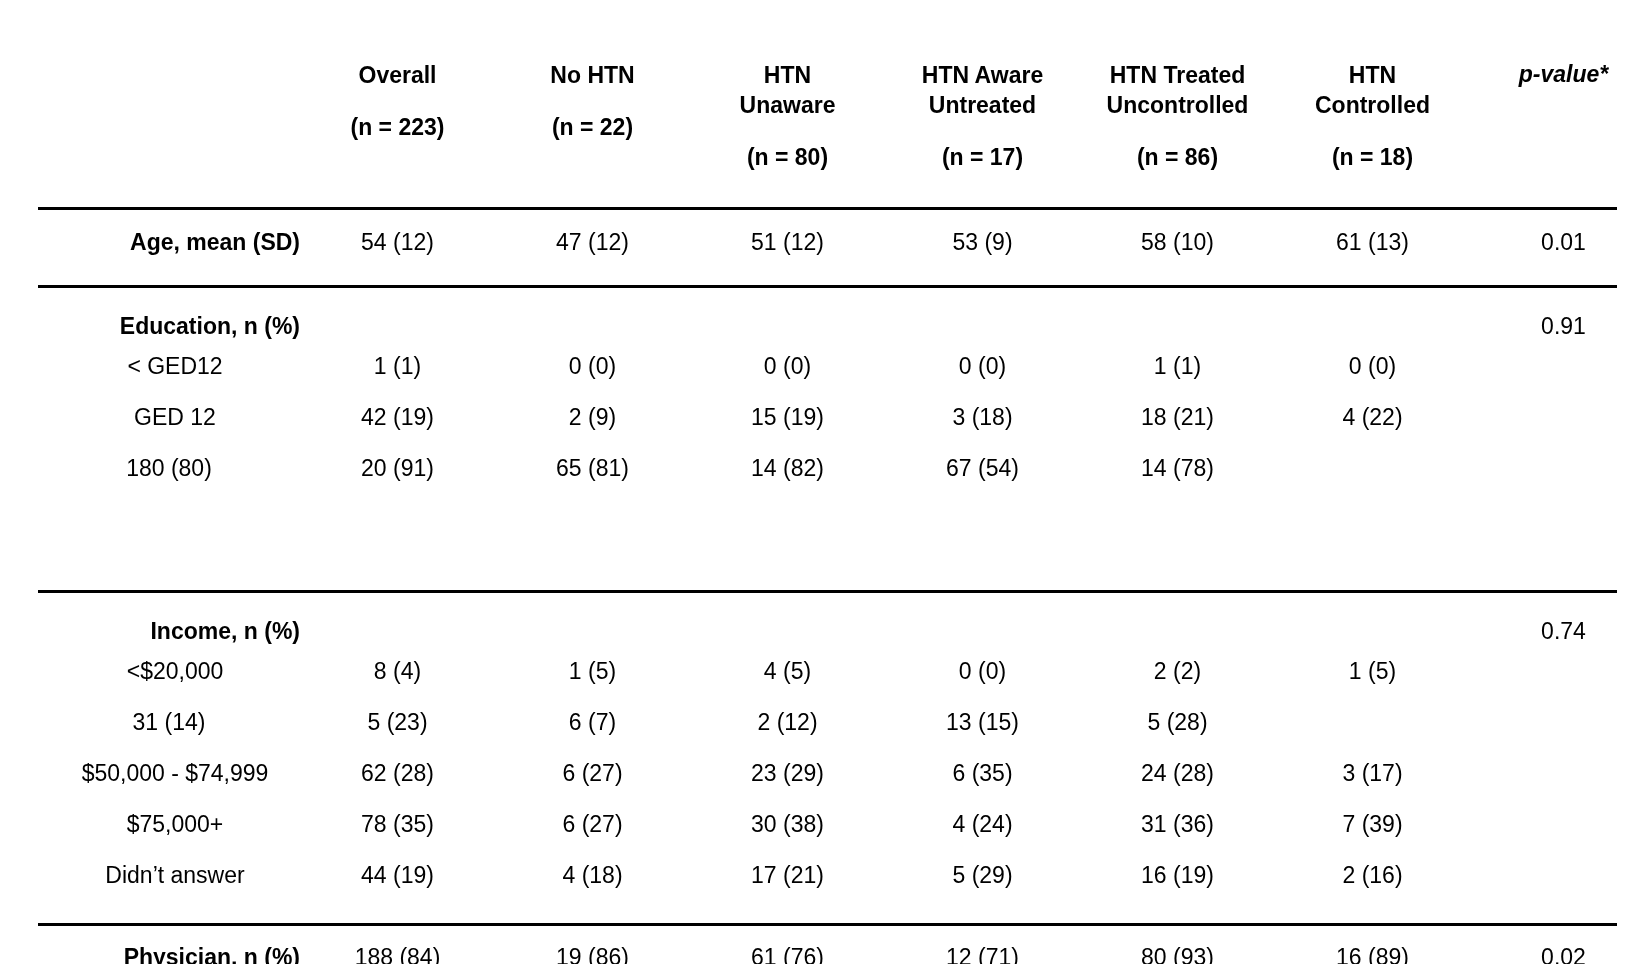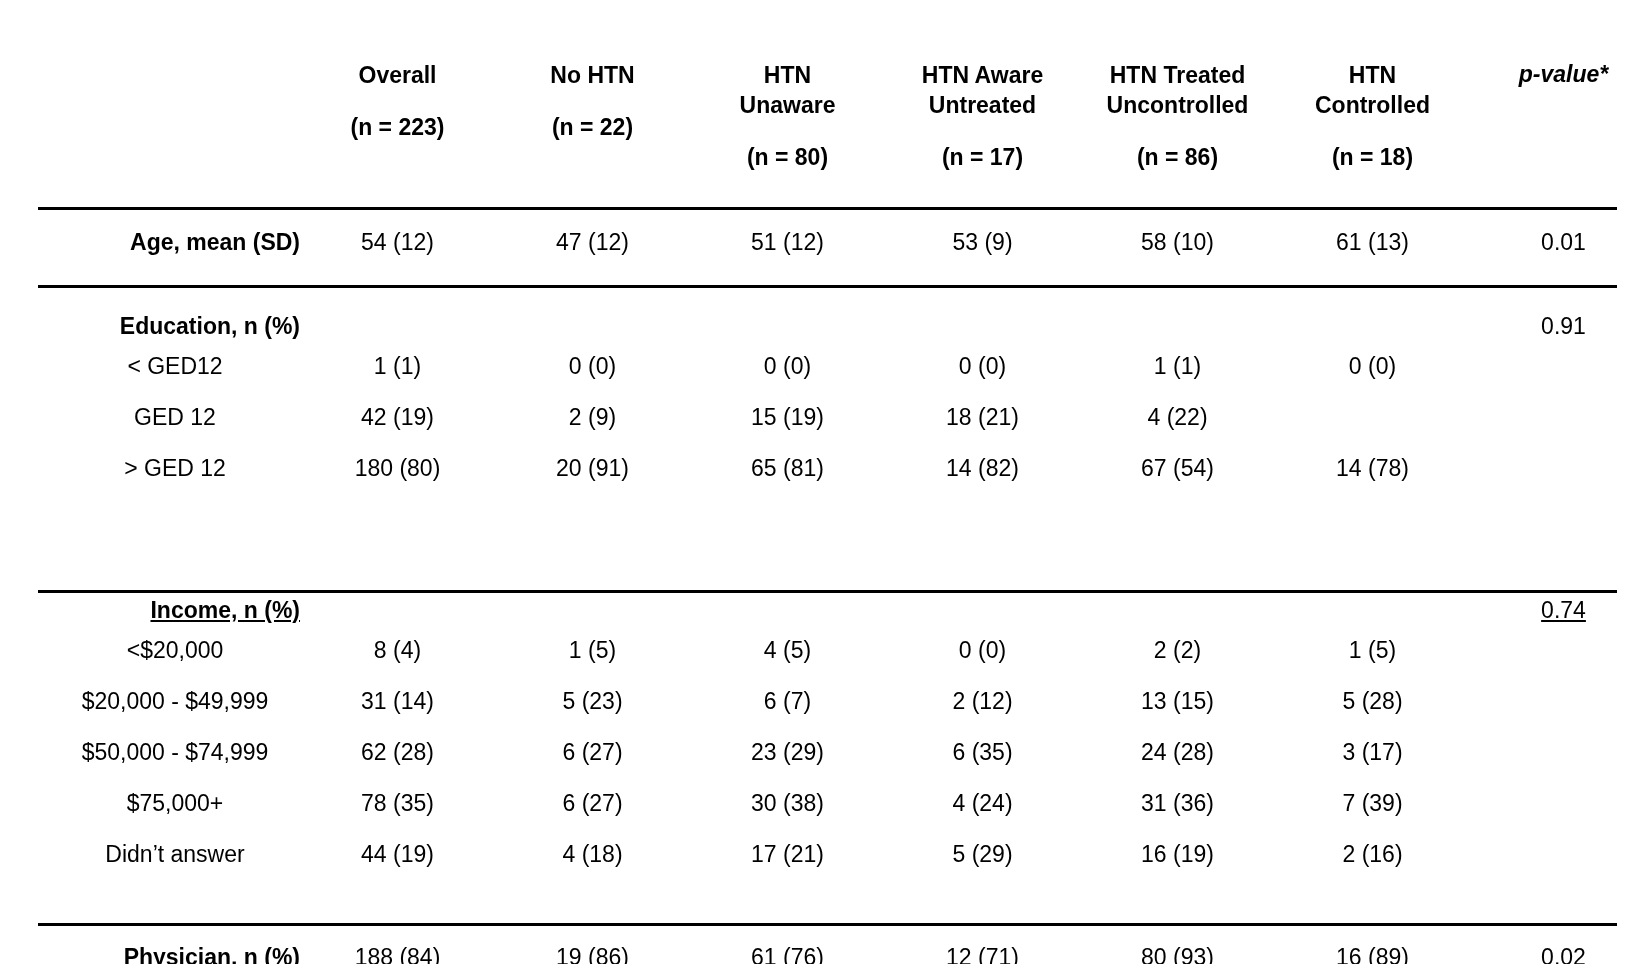--- a/index.html
+++ b/index.html
@@ -56,21 +56,21 @@
     text-align: center;
     padding-left: 12px;
   }
   .val-cell { text-align: center; }
   .p-cell { text-align: center; padding-left: 40px; }
   .sec-age  { height: 78px; }
   .sec-age .main-row { padding-top: 18px; }
   .sec-edu  { height: 305px; }
   .sec-edu .main-row { padding-top: 24px; }
   .sec-income { height: 333px; }
-  .sec-income .main-row { padding-top: 3px; text-decoration: underline; }
+  .sec-income .main-row { padding-top: 24px; }
   .sec-pcp { height: 102px; }
   .sec-pcp .main-row { padding-top: 14px; }
   .sec-pcp .cell { line-height: 34px; }
   .sub-row { height: 51px; }
   .sub-row .cell {
     height: 51px;
     display: flex;
     align-items: center;
     justify-content: center;
   }
@@ -162,26 +162,26 @@
           <div class="cell val-cell">0 (0)</div>
           <div class="cell val-cell">1 (1)</div>
           <div class="cell val-cell">0 (0)</div>
           <div class="cell p-cell"></div>
         </div>
         <div class="row sub-row">
           <div class="cell sub-label">GED 12</div>
           <div class="cell val-cell">42 (19)</div>
           <div class="cell val-cell">2 (9)</div>
           <div class="cell val-cell">15 (19)</div>
+          <div class="cell val-cell">3 (18)</div>
           <div class="cell val-cell">18 (21)</div>
           <div class="cell val-cell">4 (22)</div>
           <div class="cell p-cell"></div>
         </div>
         <div class="row sub-row">
-          <div class="cell sub-label">&gt; GED 12</div>
           <div class="cell val-cell">180 (80)</div>
           <div class="cell val-cell">20 (91)</div>
           <div class="cell val-cell">65 (81)</div>
           <div class="cell val-cell">14 (82)</div>
           <div class="cell val-cell">67 (54)</div>
           <div class="cell val-cell">14 (78)</div>
           <div class="cell p-cell"></div>
         </div>
       </div>
       <div class="section sec-income">
@@ -201,21 +201,20 @@
           <div class="cell sub-label">&lt;$20,000</div>
           <div class="cell val-cell">8 (4)</div>
           <div class="cell val-cell">1 (5)</div>
           <div class="cell val-cell">4 (5)</div>
           <div class="cell val-cell">0 (0)</div>
           <div class="cell val-cell">2 (2)</div>
           <div class="cell val-cell">1 (5)</div>
           <div class="cell p-cell"></div>
         </div>
         <div class="row sub-row">
-          <div class="cell sub-label">$20,000 - $49,999</div>
           <div class="cell val-cell">31 (14)</div>
           <div class="cell val-cell">5 (23)</div>
           <div class="cell val-cell">6 (7)</div>
           <div class="cell val-cell">2 (12)</div>
           <div class="cell val-cell">13 (15)</div>
           <div class="cell val-cell">5 (28)</div>
           <div class="cell p-cell"></div>
         </div>
         <div class="row sub-row">
           <div class="cell sub-label">$50,000 - $74,999</div>

